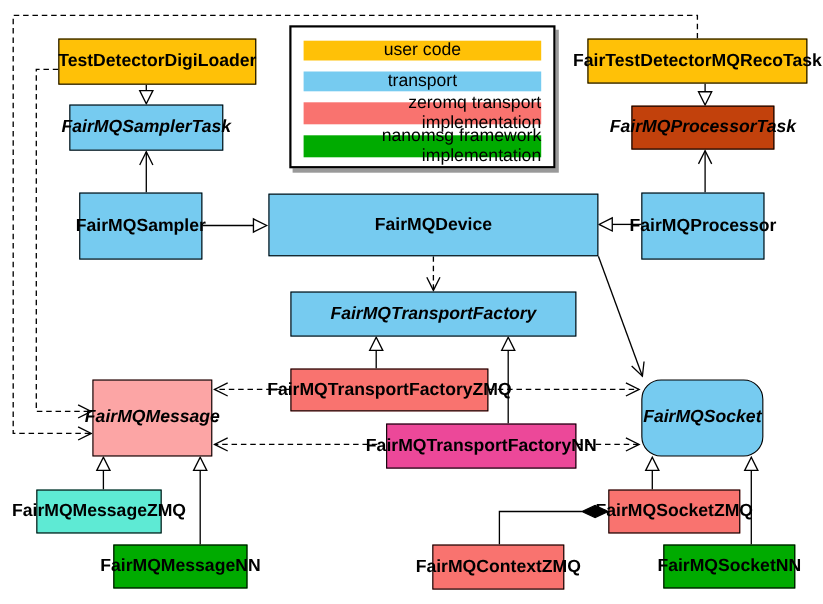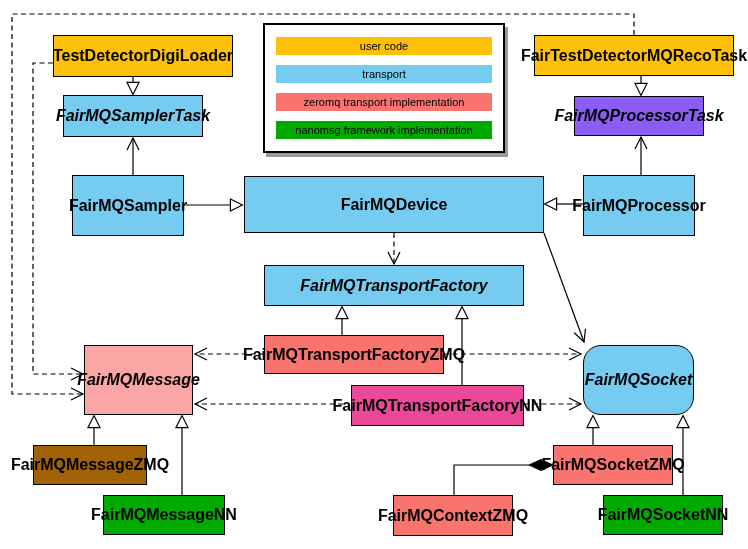--- a/index.html
+++ b/index.html
@@ -15,21 +15,21 @@
     line-height:1.1;padding:2px;
   }
   .abstract{font-style:italic;}
   .legend{
     position:absolute;box-sizing:border-box;background:#fff;border:2px solid #000;
     box-shadow:3px 4px 0 #999;
     display:flex;flex-direction:column;gap:10px;padding:12px 11px;
   }
   .legend-bar{
     height:20px;display:flex;align-items:center;justify-content:center;
-    font-size:11px;font-weight:normal;color:#000;
+    font-size:16px;font-weight:normal;color:#000;text-align:right;
   }
   .edge{stroke:#000;stroke-width:1.2;fill:none;}
   .edge.dashed{stroke-dasharray:5 3.5;}
 </style>
 </head>
 <body>
 
 <div id="canvas">
 
   <svg id="edges" viewBox="0 0 748 549" xmlns="http://www.w3.org/2000/svg">
@@ -68,35 +68,35 @@
     <g>
       <path class="edge" d="M454,495 L454,465 L529,465"></path>
       <polygon points="529,465 541,459.5 553,465 541,470.5" fill="#000" stroke="#000" stroke-width="1"></polygon>
     </g>
   </svg>
 
   <div class="node" style="left: 53px; top: 35px; width: 180px; height: 42px; background: rgb(255, 193, 7);">TestDetectorDigiLoader</div>
   <div class="node" style="left: 534px; top: 35px; width: 200px; height: 41px; background: rgb(255, 193, 7);">FairTestDetectorMQRecoTask</div>
 
   <div class="node abstract" style="left: 63px; top: 95px; width: 140px; height: 42px; background: rgb(118, 203, 240);">FairMQSamplerTask</div>
-  <div class="node abstract" style="left: 574px; top: 96px; width: 130px; height: 40px; background: #8b5cf6;">FairMQProcessorTask</div>
+  <div class="node abstract" style="left: 574px; top: 96px; width: 130px; height: 40px; background: #c2410c;">FairMQProcessorTask</div>
 
   <div class="node" style="left: 72px; top: 175px; width: 112px; height: 61px; background: rgb(118, 203, 240);">FairMQSampler</div>
   <div class="node" style="left: 244px; top: 176px; width: 300px; height: 57px; background: rgb(118, 203, 240);">FairMQDevice</div>
   <div class="node" style="left: 583px; top: 175px; width: 112px; height: 61px; background: rgb(118, 203, 240);">FairMQProcessor</div>
 
   <div class="node abstract" style="left: 264px; top: 265px; width: 260px; height: 41px; background: rgb(118, 203, 240);">FairMQTransportFactory</div>
 
   <div class="node" style="left: 264px; top: 335px; width: 180px; height: 39px; background: rgb(249, 115, 111);">FairMQTransportFactoryZMQ</div>
   <div class="node" style="left: 351px; top: 385px; width: 173px; height: 41px; background: #ec4899;">FairMQTransportFactoryNN</div>
 
   <div class="node abstract" style="left: 84px; top: 345px; width: 109px; height: 70px; background: #fca5a5;">FairMQMessage</div>
   <div class="node abstract" style="left: 583px; top: 345px; width: 111px; height: 70px; background: rgb(118, 203, 240); border-radius: 18px;">FairMQSocket</div>
 
-  <div class="node" style="left: 33px; top: 445px; width: 114px; height: 40px; background: #a16207;">FairMQMessageZMQ</div>
+  <div class="node" style="left: 33px; top: 445px; width: 114px; height: 40px; background: #5eead4;">FairMQMessageZMQ</div>
   <div class="node" style="left: 103px; top: 495px; width: 122px; height: 40px; background: rgb(0, 171, 0);">FairMQMessageNN</div>
 
   <div class="node" style="left: 553px; top: 445px; width: 120px; height: 40px; background: rgb(249, 115, 111);">FairMQSocketZMQ</div>
   <div class="node" style="left: 603px; top: 495px; width: 120px; height: 40px; background: rgb(0, 171, 0);">FairMQSocketNN</div>
   <div class="node" style="left: 393px; top: 495px; width: 120px; height: 41px; background: rgb(249, 115, 111);">FairMQContextZMQ</div>
 
   <div class="legend" style="left:263px;top:23px;width:242px;height:130px">
     <div class="legend-bar" style="background: rgb(255, 193, 7);">user code</div>
     <div class="legend-bar" style="background: rgb(118, 203, 240);">transport</div>
     <div class="legend-bar" style="background: rgb(249, 115, 111);">zeromq transport implementation</div>

